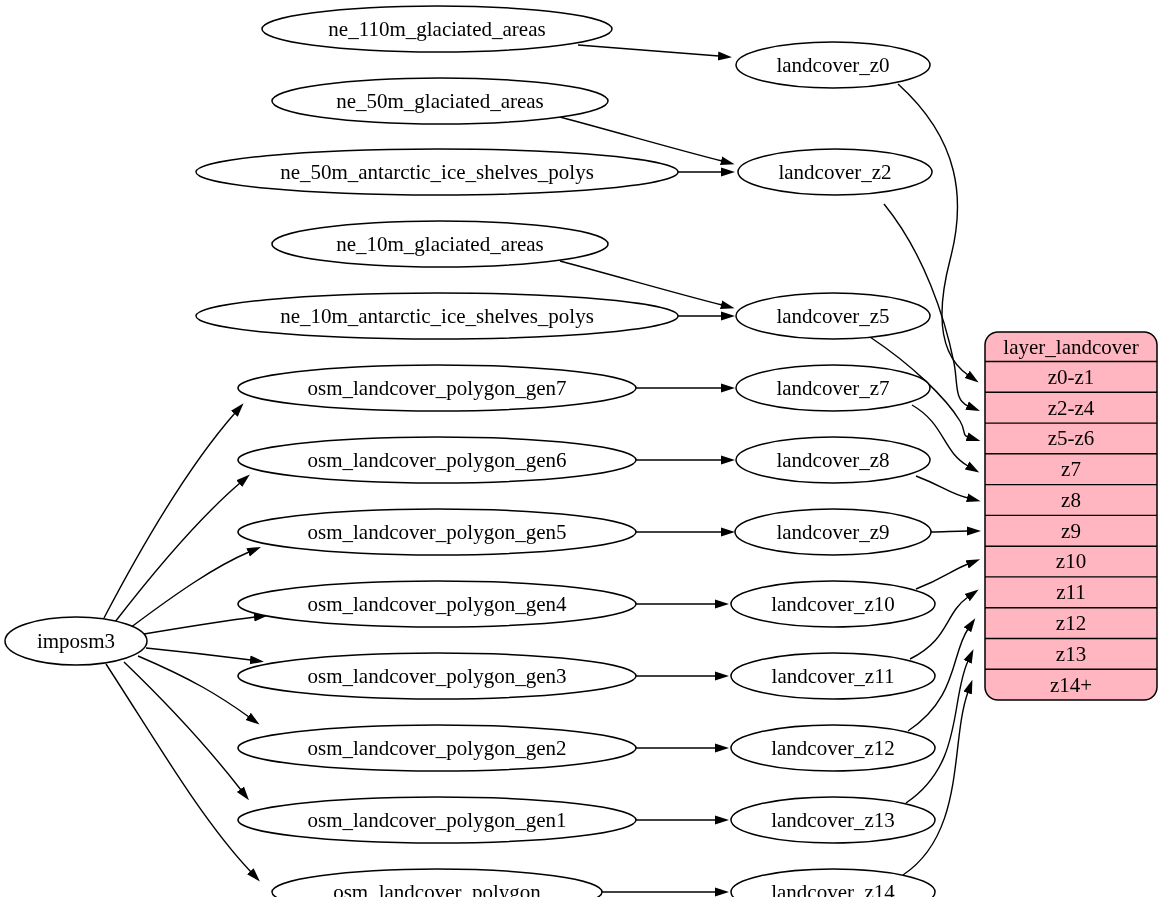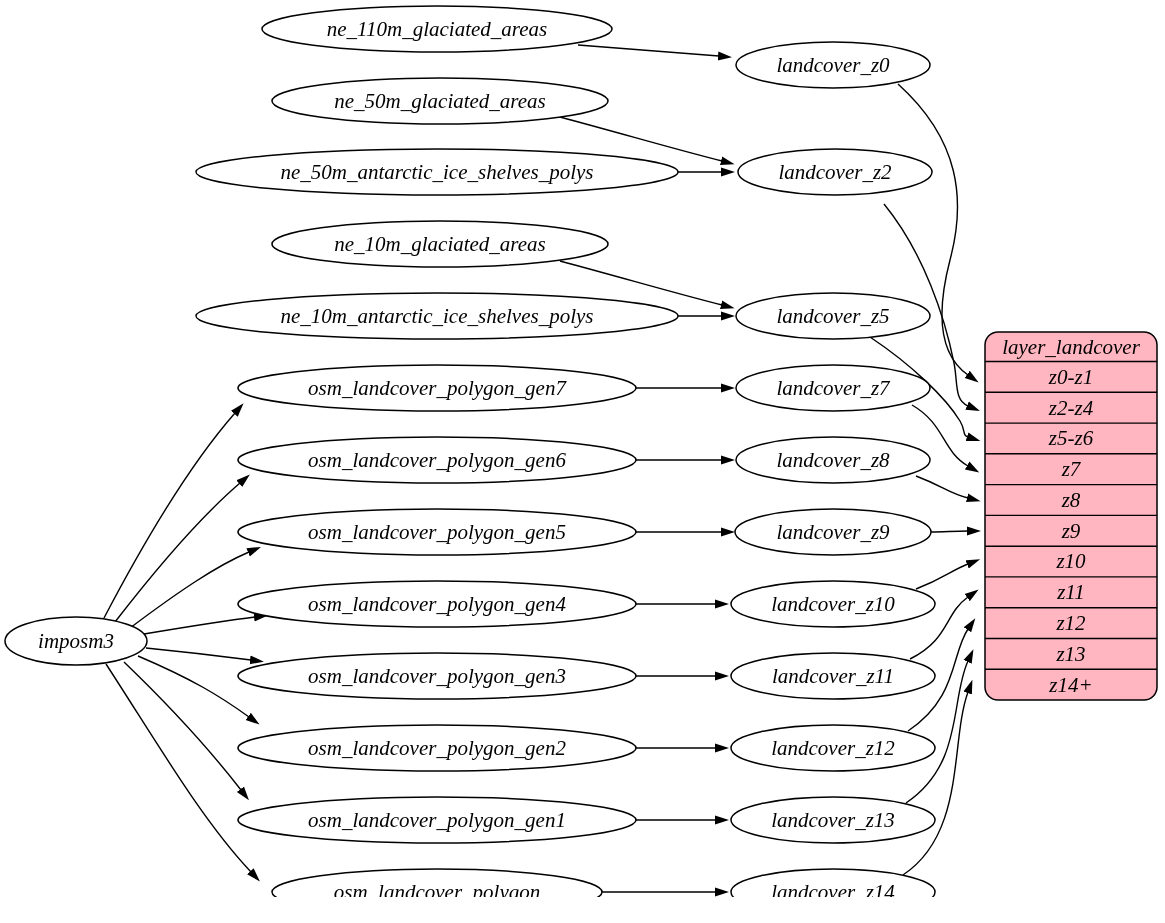--- a/index.html
+++ b/index.html
@@ -2,21 +2,21 @@
 <html style="--bg: #ffffff; --node-fill: #ffffff; --stroke: #000000; --table-fill: #ffb6c1;"><head>
 <meta charset="utf-8">
 <style>
   :root{
     --bg:#ffffff;
     --stroke:#000000;
     --node-fill:#ffffff;
     --table-fill:#ffb6c1;
   }
   html,body{margin:0;padding:0;background:var(--bg);}
-  .stage{width:1165px;height:897px;position:relative;background:var(--bg);font-style:italic;}
+  .stage{width:1165px;height:897px;position:relative;background:var(--bg);}
   svg{display:block;}
   .node ellipse{fill:var(--node-fill);stroke:var(--stroke);stroke-width:1.5;}
   .node text, .tbl text{
     font-family:"Liberation Serif","DejaVu Serif",serif;
     font-size:21px;
     fill:#000;
     text-anchor:middle;
   }
   .edge{fill:none;stroke:var(--stroke);stroke-width:1.4;}
   .tbl rect{fill:var(--table-fill);stroke:var(--stroke);stroke-width:1.5;}

